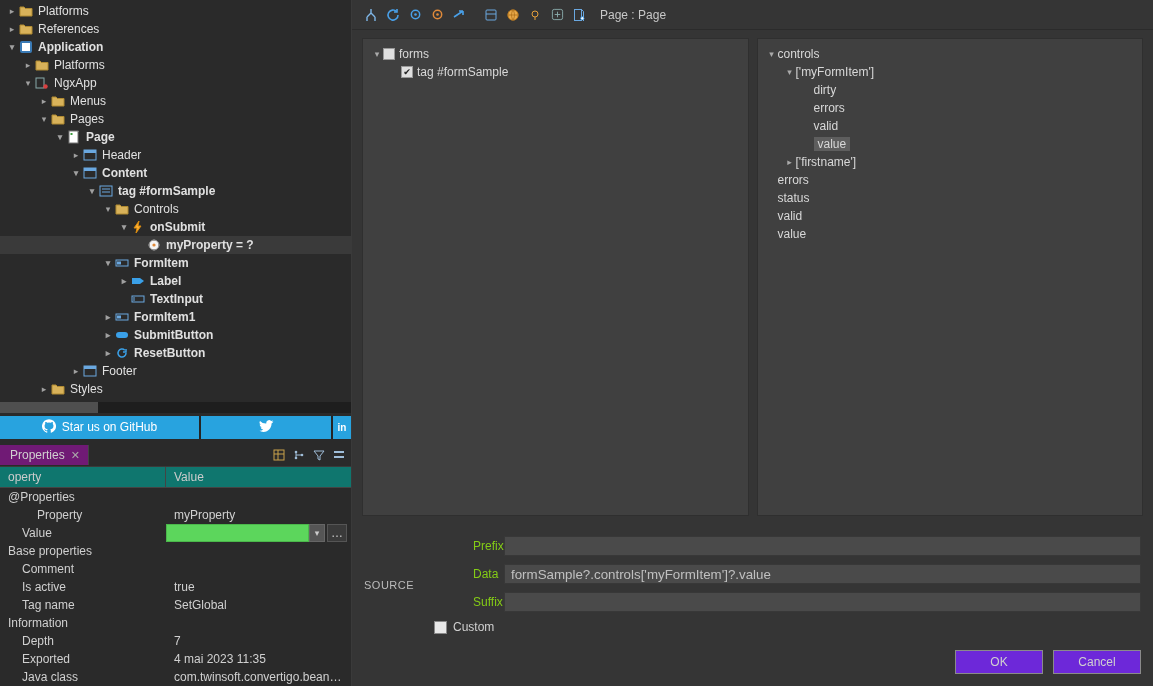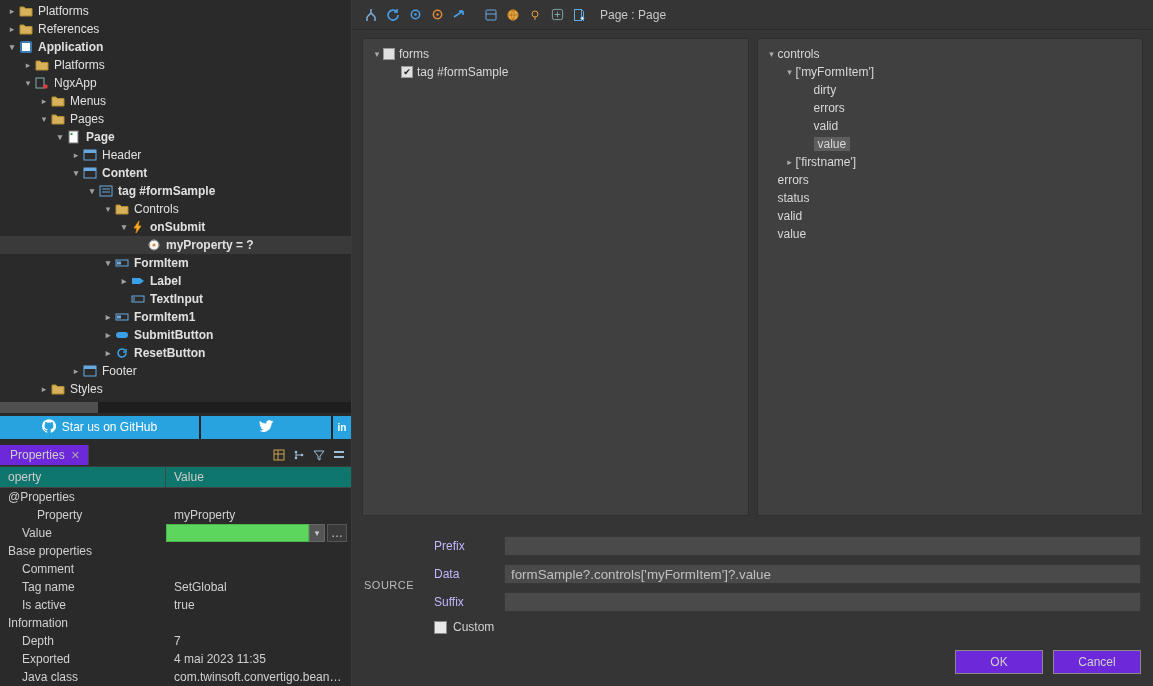--- a/index.html
+++ b/index.html
@@ -113,21 +113,21 @@
   
   .props-tabbar {
     margin-top: 6px;
     height: 24px;
     display: flex;
     align-items: center;
     background: #2a2a2a;
     border-bottom: 1px solid #3a3a3a;
   }
   .props-tab {
-    background: #6d28d9;
+    background: #701a75;
     padding: 3px 8px 3px 10px;
     display: flex;
     align-items: center;
     gap: 6px;
     font-size: 12px;
     border-right: 1px solid #444;
   }
   .props-tab .close { color: #aaa; font-size: 11px; cursor: pointer; }
   .props-toolbar {
     margin-left: auto;
@@ -273,21 +273,21 @@
     row-gap: 8px;
   }
   .source-title {
     grid-row: 1 / span 4;
     grid-column: 1;
     align-self: center;
     color: #bbb;
     font-size: 11px;
     letter-spacing: 0.5px;
   }
-  .fld-label { color: #c4b5fd; }
+  .fld-label { color: #84cc16; margin-left: 39px; }
   .fld-input {
     background: #4a4a4a;
     border: 1px solid #383838;
     height: 20px;
     color: #c0c0c0;
     padding: 0 6px;
     width: 100%;
   }
   .custom-row {
     grid-column: 2 / span 2;
@@ -650,26 +650,26 @@
       </div>
       <div class="prop-row">
         <div class="cell cell-prop prop-group">Base properties</div>
         <div class="cell cell-val"></div>
       </div>
       <div class="prop-row">
         <div class="cell cell-prop" style="padding-left: 22px;">Comment</div>
         <div class="cell cell-val"></div>
       </div>
       <div class="prop-row">
+        <div class="cell cell-prop" style="padding-left: 22px;">Is active</div>
+        <div class="cell cell-val">true</div>
+      </div>
+      <div class="prop-row">
         <div class="cell cell-prop" style="padding-left: 22px;">Tag name</div>
         <div class="cell cell-val">SetGlobal</div>
-      </div>
-      <div class="prop-row">
-        <div class="cell cell-prop" style="padding-left: 22px;">Is active</div>
-        <div class="cell cell-val">true</div>
       </div>
       <div class="prop-row">
         <div class="cell cell-prop prop-group">Information</div>
         <div class="cell cell-val"></div>
       </div>
       <div class="prop-row">
         <div class="cell cell-prop" style="padding-left: 22px;">Depth</div>
         <div class="cell cell-val">7</div>
       </div>
       <div class="prop-row">

